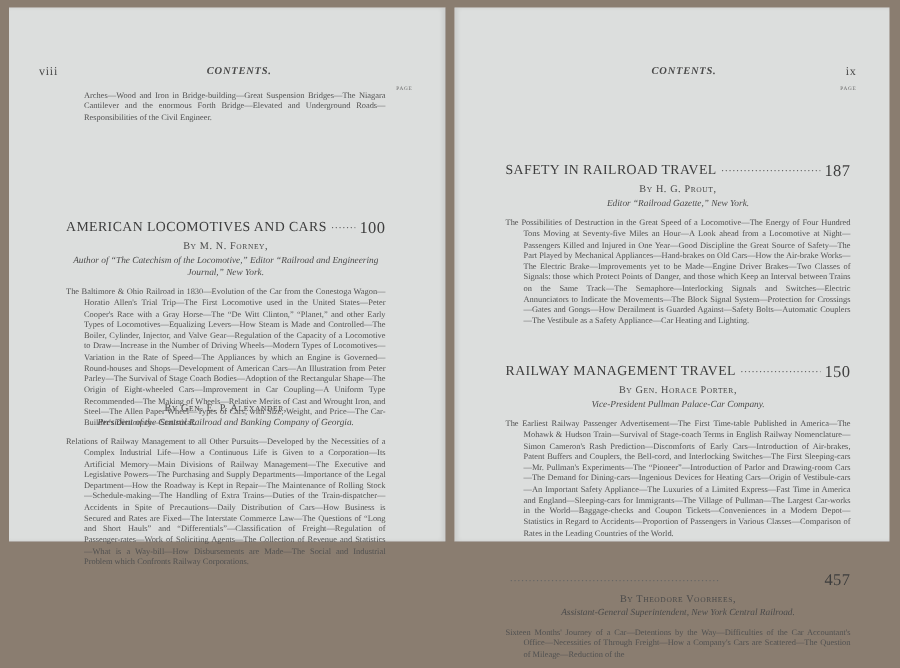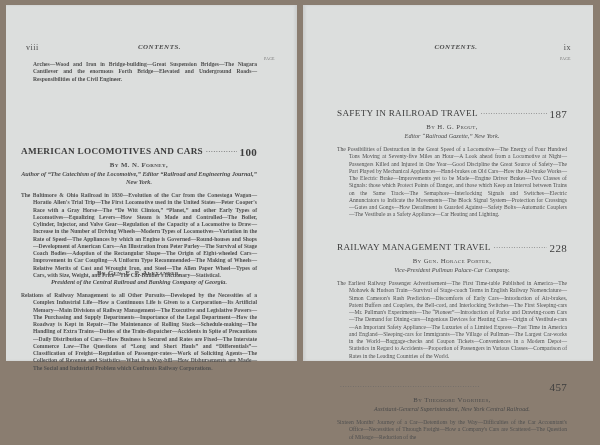--- a/index.html
+++ b/index.html
@@ -20,21 +20,21 @@
   .page.right { left: 303px; width: 290px; box-shadow: inset 2px 0 3px rgba(0,0,0,0.08); }
   .running-head {
     position: absolute; top: 38px; left: 0; right: 0;
     font-size: 7.5px; letter-spacing: 0.5px;
   }
   .running-head .folio { position: absolute; font-size: 8px; }
   .running-head .title { position: absolute; left: 16px; right: 0; text-align: center; font-style: italic; font-size: 7px; font-weight: bold; }
   .left .running-head .folio { left: 20px; }
   .right .running-head .folio { right: 22px; }
   .content { position: absolute; left: 0; right: 0; }
-  .left .content { padding: 0 40px 0 15px; font-weight: bold; }
+  .left .content { padding: 0 40px 0 38px; }
   .right .content { padding: 0 26px 0 34px; }
   .page-label {
     position: absolute; font-size: 3.5px; letter-spacing: 0.5px; color: #666;
   }
   .section { position: absolute; left: 0; right: 0; }
   .entry-title {
     display: flex; align-items: flex-start;
     font-size: 9.2px; letter-spacing: 0.3px; color: #3d3d3d;
     white-space: nowrap;
     margin-top: 42px;
@@ -109,21 +109,21 @@
     </div>
     <div class="byline">By H. G. Prout,</div>
     <div class="affil">Editor “Railroad Gazette,” New York.</div>
     <div class="synopsis">The Possibilities of Destruction in the Great Speed of a Locomotive—The Energy of Four Hundred Tons Moving at Seventy-five Miles an Hour—A Look ahead from a Locomotive at Night—Passengers Killed and Injured in One Year—Good Discipline the Great Source of Safety—The Part Played by Mechanical Appliances—Hand-brakes on Old Cars—How the Air-brake Works—The Electric Brake—Improvements yet to be Made—Engine Driver Brakes—Two Classes of Signals: those which Protect Points of Danger, and those which Keep an Interval between Trains on the Same Track—The Semaphore—Interlocking Signals and Switches—Electric Annunciators to Indicate the Movements—The Block Signal System—Protection for Crossings—Gates and Gongs—How Derailment is Guarded Against—Safety Bolts—Automatic Couplers—The Vestibule as a Safety Appliance—Car Heating and Lighting.</div>
   </div>
 
   <div class="content section" style="top:195px;">
     <div class="entry-title">
       <span class="t">RAILWAY MANAGEMENT TRAVEL</span>
       <span class="dots"></span>
-      <span class="pg">228</span>
+      <span class="pg">150</span>
     </div>
     <div class="byline">By Gen. Horace Porter,</div>
     <div class="affil">Vice-President Pullman Palace-Car Company.</div>
     <div class="synopsis">The Earliest Railway Passenger Advertisement—The First Time-table Published in America—The Mohawk &amp; Hudson Train—Survival of Stage-coach Terms in English Railway Nomenclature—Simon Cameron's Rash Prediction—Discomforts of Early Cars—Introduction of Air-brakes, Patent Buffers and Couplers, the Bell-cord, and Interlocking Switches—The First Sleeping-cars—Mr. Pullman's Experiments—The “Pioneer”—Introduction of Parlor and Drawing-room Cars—The Demand for Dining-cars—Ingenious Devices for Heating Cars—Origin of Vestibule-cars—An Important Safety Appliance—The Luxuries of a Limited Express—Fast Time in America and England—Sleeping-cars for Immigrants—The Village of Pullman—The Largest Car-works in the World—Baggage-checks and Coupon Tickets—Conveniences in a Modern Depot—Statistics in Regard to Accidents—Proportion of Passengers in Various Classes—Comparison of Rates in the Leading Countries of the World.</div>
   </div>
 
   <div class="content section" style="top:334px;">
     <div class="entry-title">
       <span class="dots"></span>
       <span class="pg">457</span>

